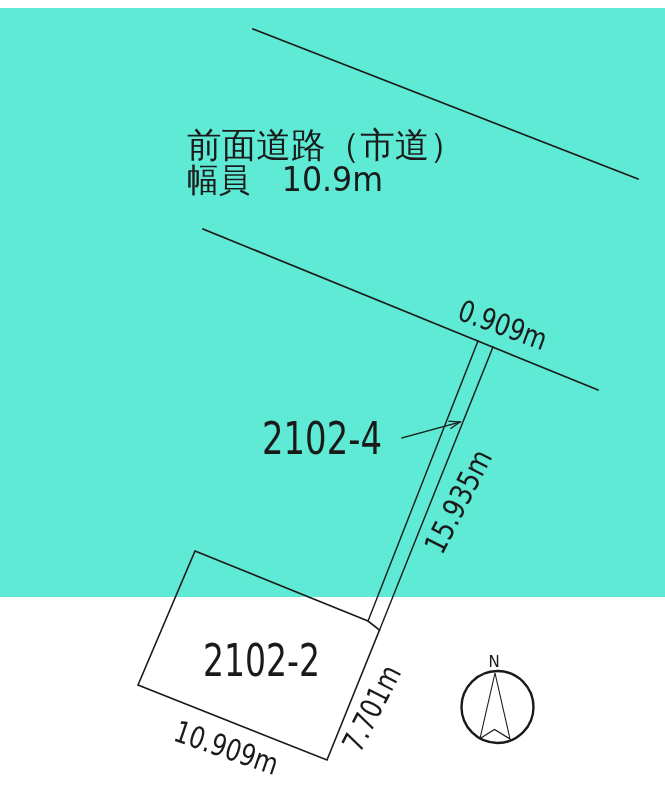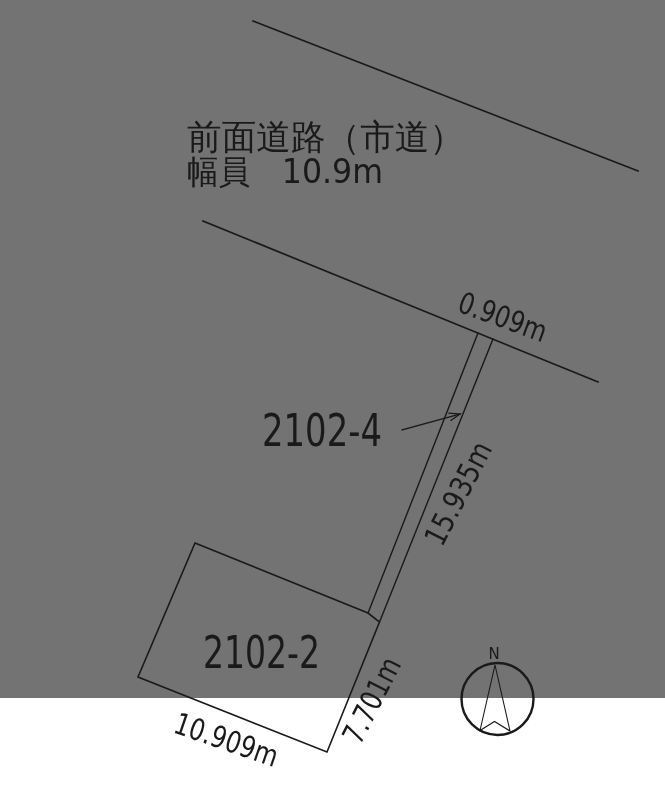--- a/index.html
+++ b/index.html
@@ -7,22 +7,23 @@
     padding: 0;
     background: #ffffff;
     width: 665px;
     height: 800px;
     overflow: hidden;
     font-family: "DejaVu Sans", "Liberation Sans", sans-serif;
   }
   .canvas {
     position: relative;
     width: 665px;
-    height: 698px;
-    background: #737373;
+    height: 589px;
+    background: #5eead4;
+    margin-top: 8px;
   }
   svg {
     display: block;
   }
   svg text {
     fill: #1a1a1a;
     font-family: "DejaVu Sans", "Liberation Sans", sans-serif;
   }
   .plot-line {
     stroke: #1a1a1a;

